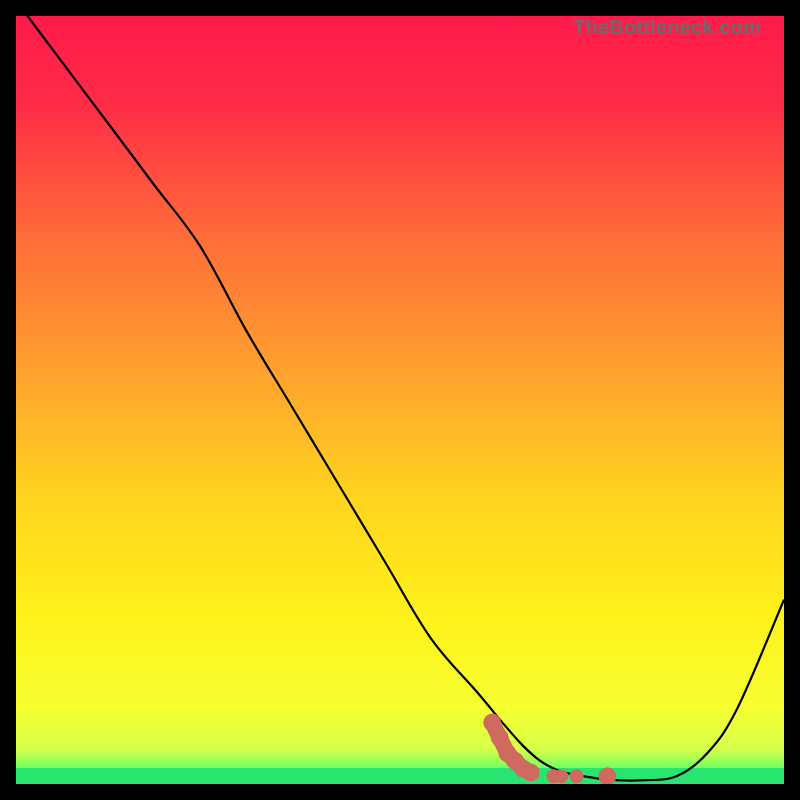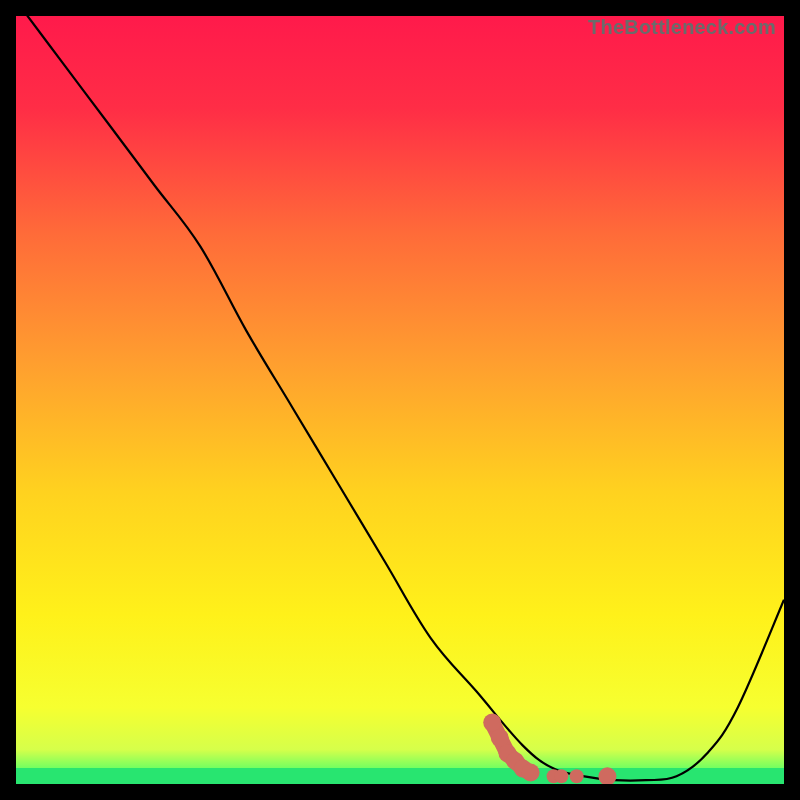--- a/index.html
+++ b/index.html
@@ -30,21 +30,21 @@
   .gradient {
     position: absolute;
     left: 0;
     top: 0;
     width: 100%;
     height: 100%;
   }
   .watermark {
     position: absolute;
     top: 0px;
-    right: 8px;
+    right: 23px;
     font-size: 20px;
     font-weight: 600;
     color: #6b6b6b;
     letter-spacing: 0.2px;
     user-select: none;
   }
   svg.curve {
     position: absolute;
     left: 0;
     top: 0;

